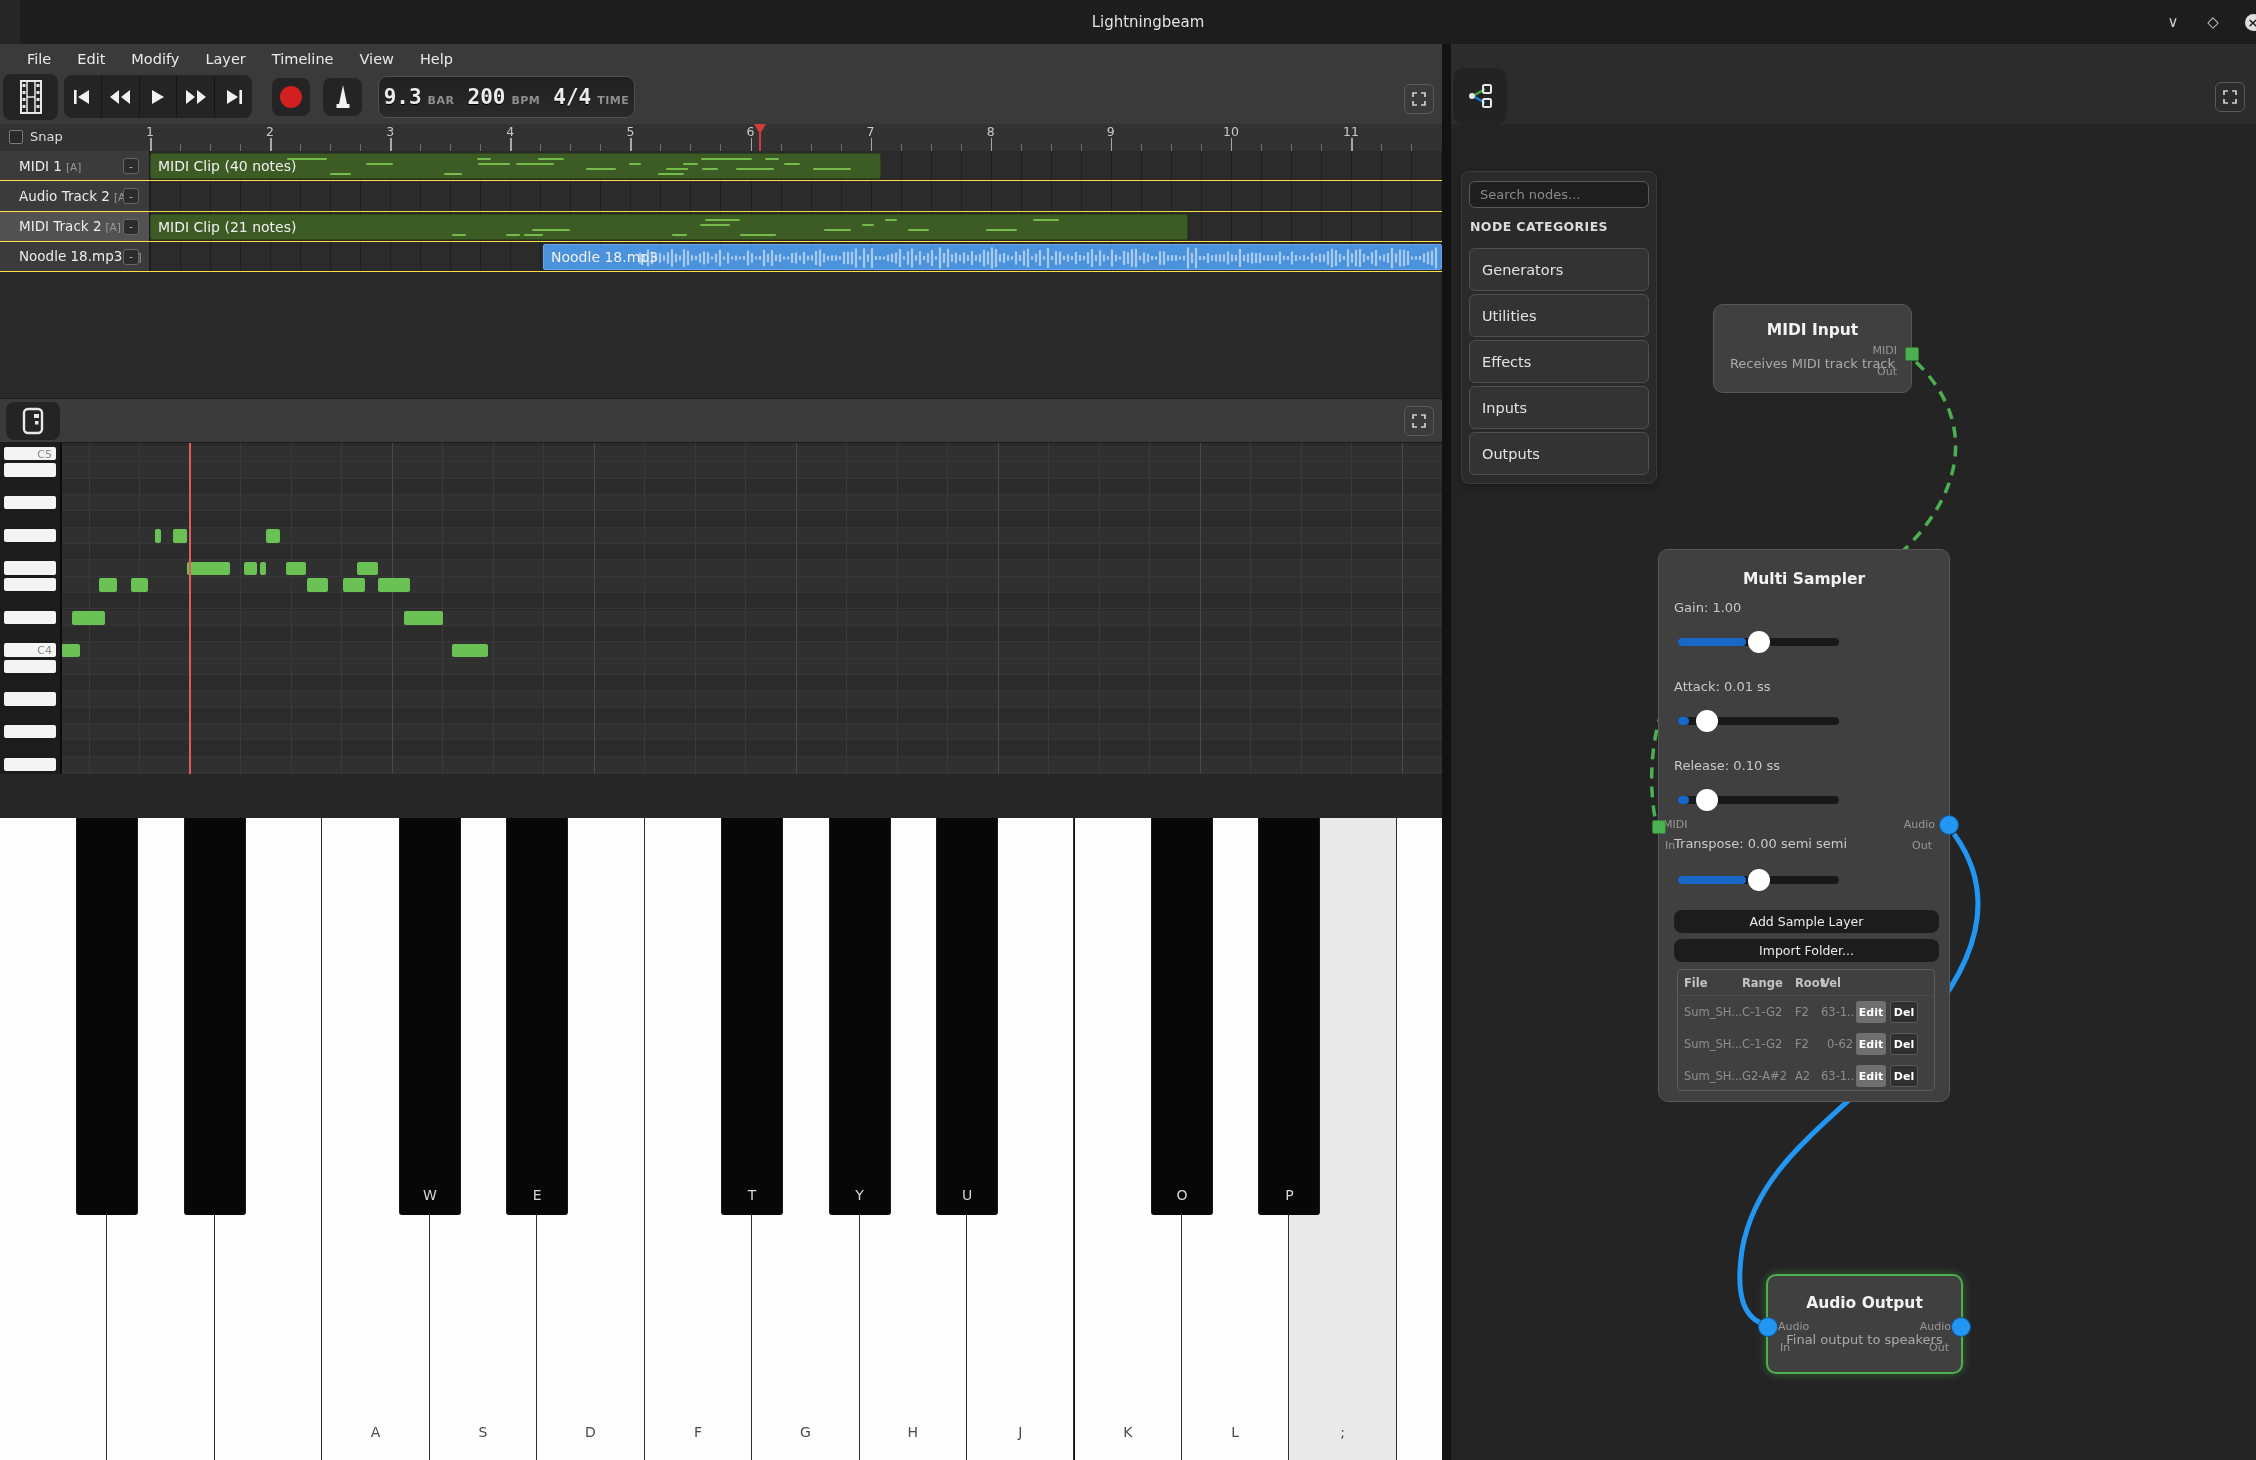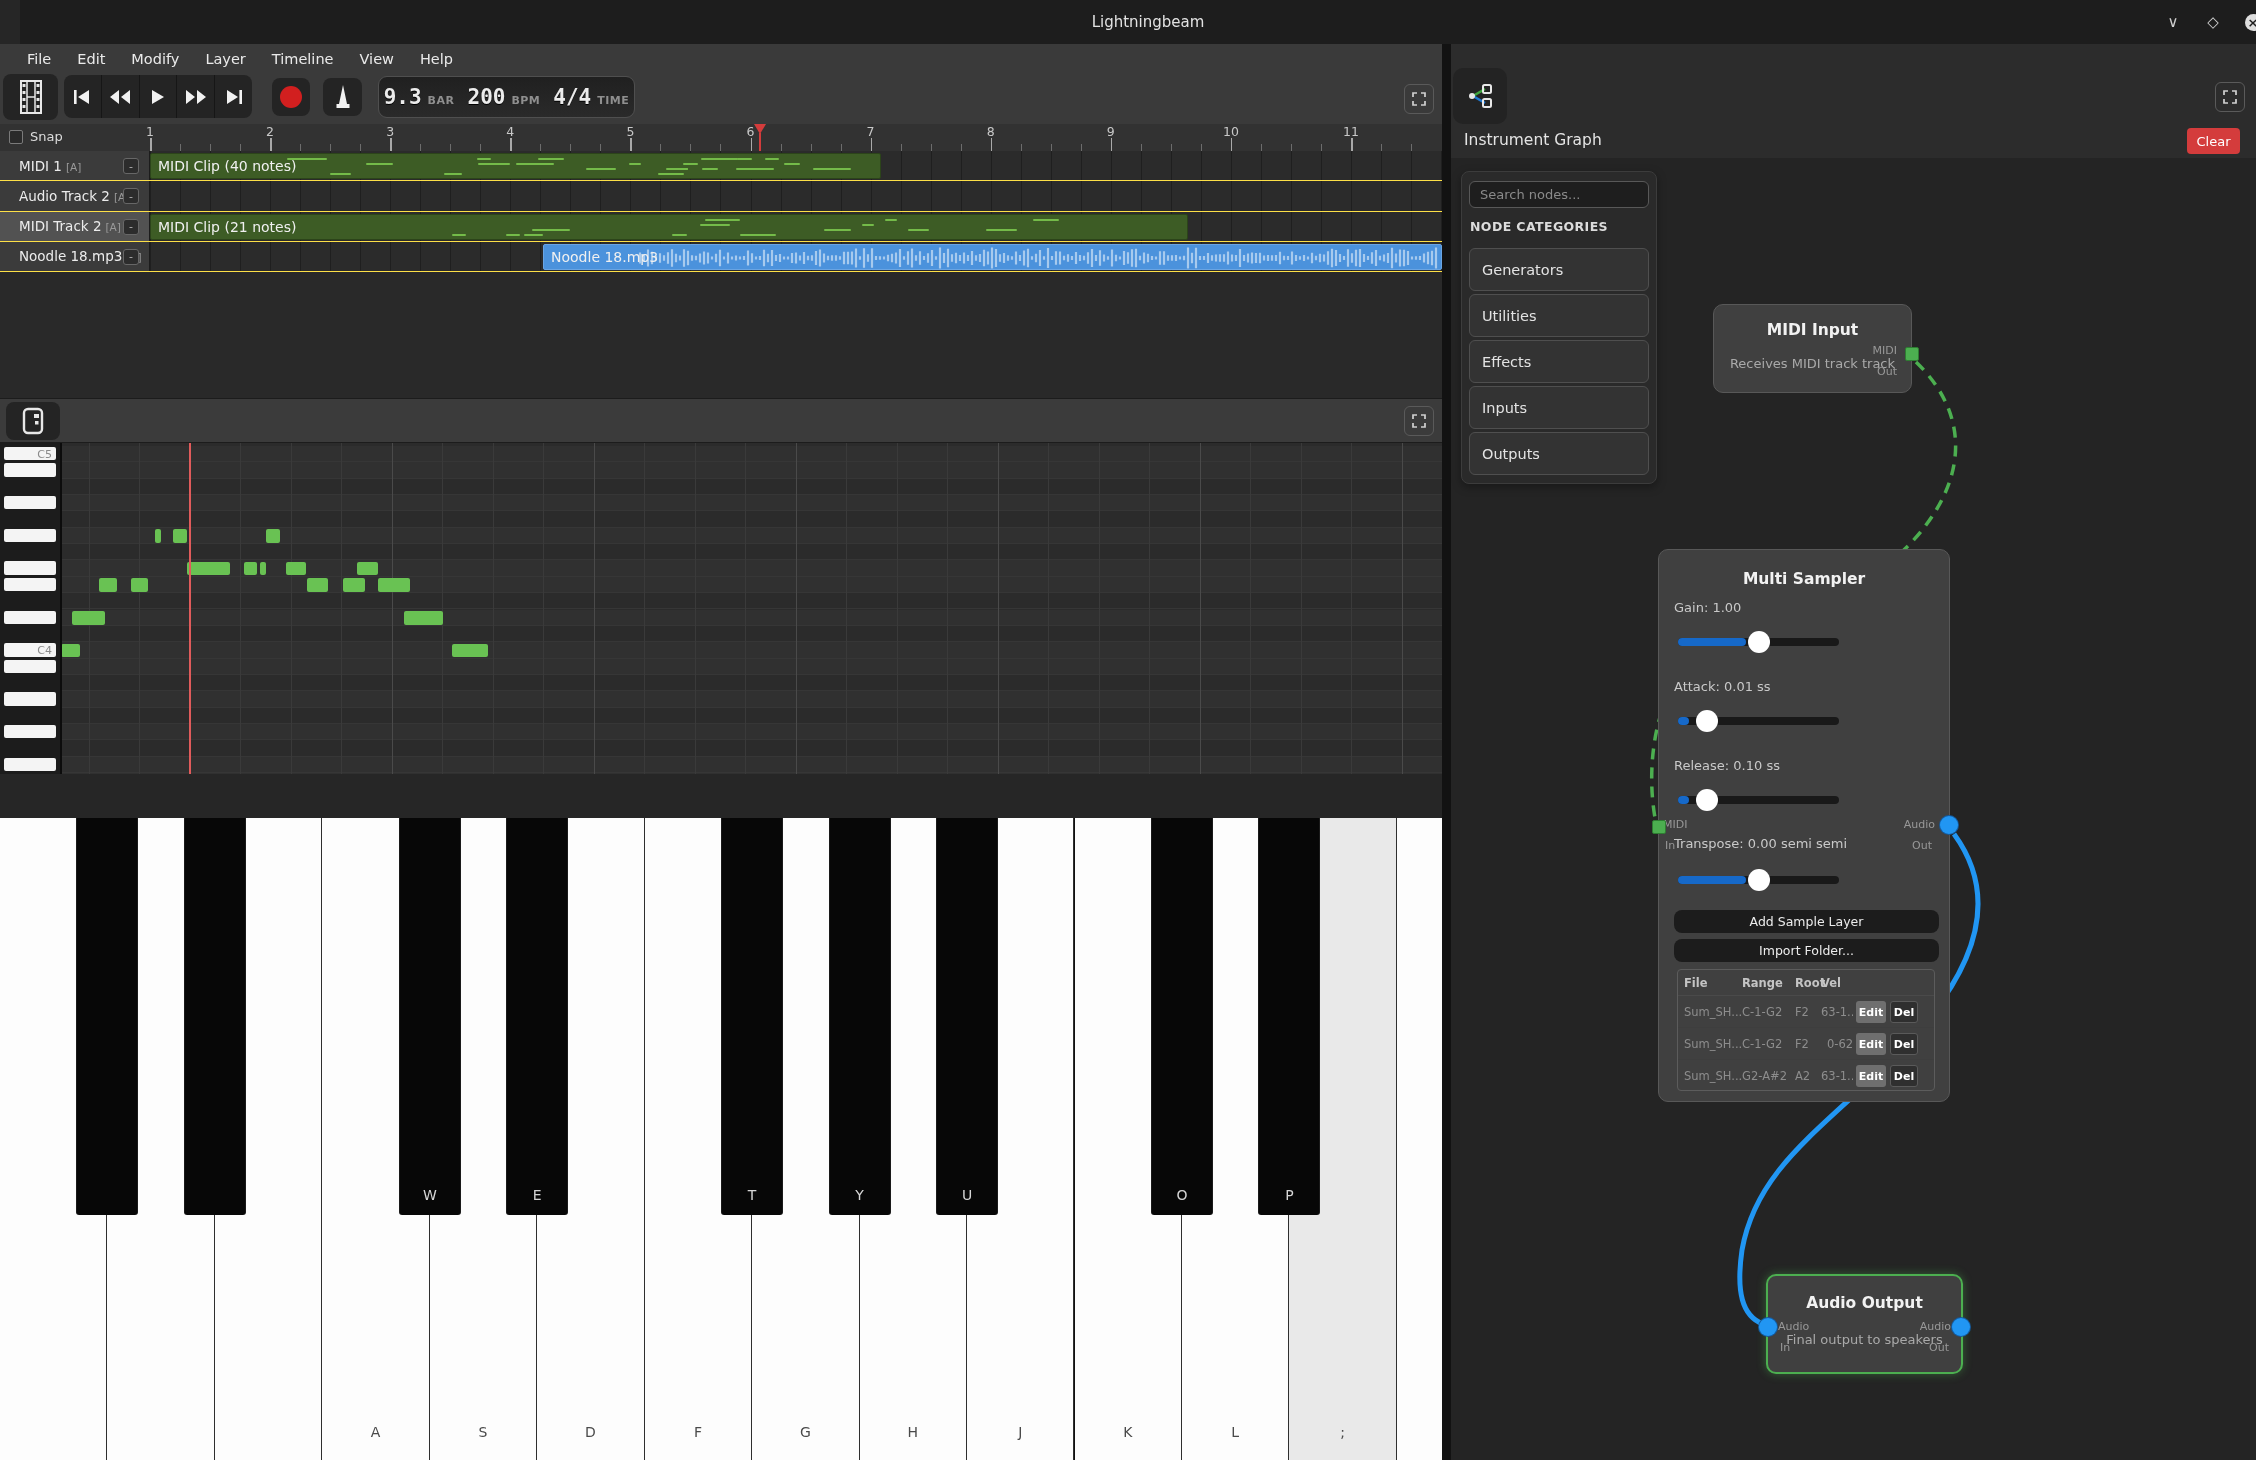--- a/index.html
+++ b/index.html
@@ -745,24 +745,20 @@
           <rect x="18" y="4" width="8" height="8" rx="1.5" fill="none" stroke="#e8e8e8" stroke-width="2"></rect>
           <rect x="18" y="18" width="8" height="8" rx="1.5" fill="none" stroke="#e8e8e8" stroke-width="2"></rect>
         </svg>
       </div>
       <div class="abs expand-btn" id="r-expand">
         <svg width="16" height="16" viewBox="0 0 24 24" fill="none" stroke="#cfcfcf" stroke-width="2.6">
           <path d="M3 9V3h6 M15 3h6v6 M21 15v6h-6 M9 21H3v-6"></path>
         </svg>
       </div>
     </div>
-    <div class="abs" id="r-header">
-      <div class="abs" id="graph-title">Instrument Graph</div>
-      <div class="abs" id="clear-btn">Clear</div>
-    </div>
 
     <div class="abs" id="r-canvas">
       <svg id="wires" width="805" height="1302" viewBox="0 0 805 1302">
         <path d="M 465 204 C 521 258, 517 326, 457 388 C 379 466, 249 456, 212 550 C 199 586, 198 631, 205 665" fill="none" stroke="#4caf50" stroke-width="3.5" stroke-dasharray="11 8"></path>
         <path d="M 503 676 C 541 728, 539 794, 461 880 C 385 964, 307 1002, 291 1092 C 285 1134, 291 1158, 312 1166" fill="none" stroke="#2196f3" stroke-width="5"></path>
       </svg>
 
       <div class="abs" id="sidebar">
         <input id="search-input" placeholder="Search nodes..." style="">
         <div id="cat-header">NODE CATEGORIES</div>

